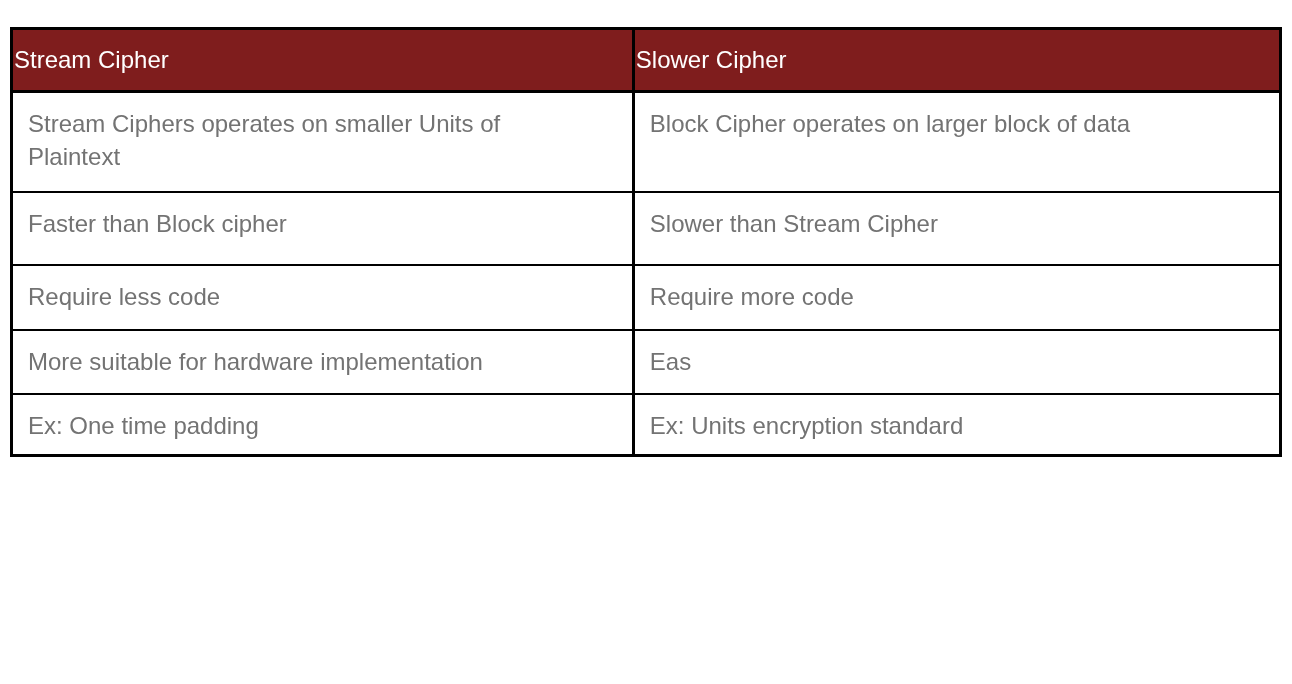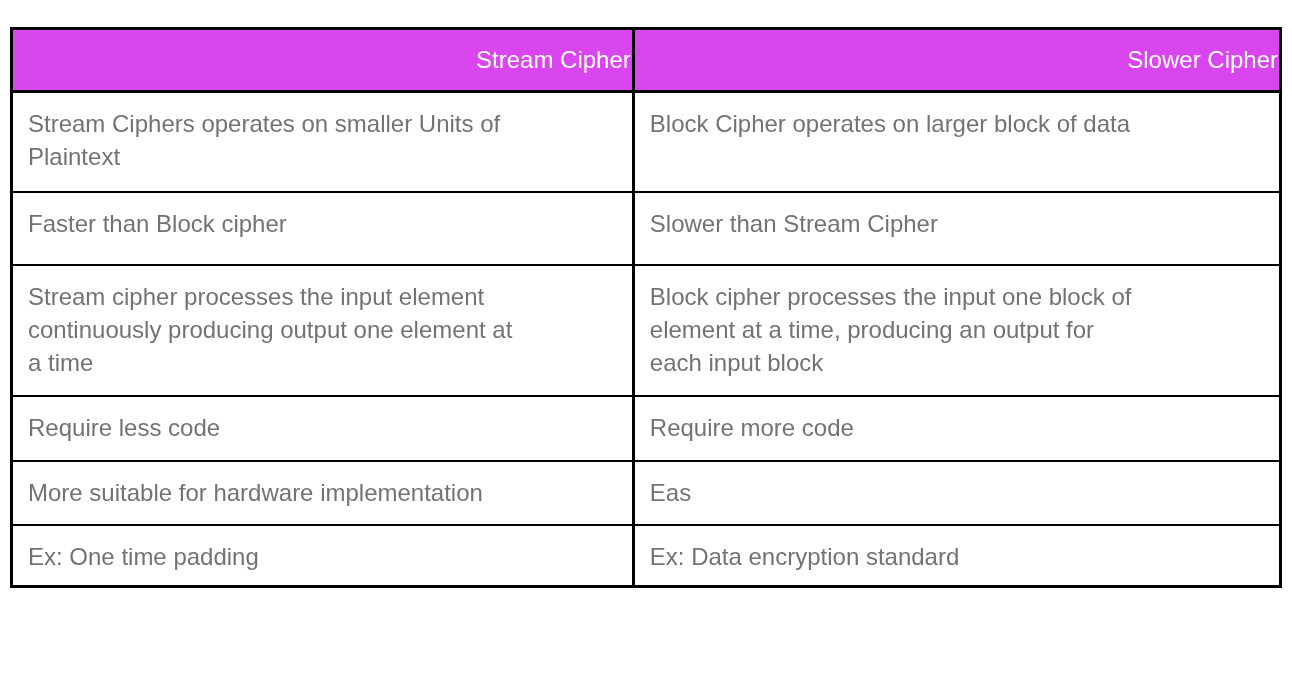--- a/index.html
+++ b/index.html
@@ -18,25 +18,25 @@
   }
   table.cmp-table {
     width: 100%;
     border-collapse: collapse;
     table-layout: fixed;
     border: 3px solid #000000;
   }
   table.cmp-table col.c-left  { width: 49%; }
   table.cmp-table col.c-right { width: 51%; }
   table.cmp-table th {
-    background: #d946ef;
+    background: #7f1d1d;
     color: #ffffff;
     font-size: 24px;
     font-weight: 400;
-    text-align: right;
+    text-align: left;
     vertical-align: middle;
     height: 58px;
     border: 3px solid #000000;
     border-bottom-width: 3px;
   }
   table.cmp-table td {
     border: 2px solid #000000;
     border-left-width: 3px;
     border-right-width: 3px;
     vertical-align: top;
@@ -73,35 +73,27 @@
     <tbody>
       <tr class="r0">
         <td>Stream Ciphers operates on smaller Units of
 Plaintext</td>
         <td>Block Cipher operates on larger block of data</td>
       </tr>
       <tr class="r1">
         <td>Faster than Block cipher</td>
         <td>Slower than Stream Cipher</td>
       </tr>
-      <tr class="r2">
-        <td>Stream cipher processes the input element
-continuously producing output one element at
-a time</td>
-        <td>Block cipher processes the input one block of
-element at a time, producing an output for
-each input block</td>
-      </tr>
       <tr class="r3">
         <td>Require less code</td>
         <td>Require more code</td>
       </tr>
       <tr class="r4">
         <td>More suitable for hardware implementation</td>
         <td>Eas</td>
       </tr>
       <tr class="r5">
         <td>Ex: One time padding</td>
-        <td>Ex: Data encryption standard</td>
+        <td>Ex: Units encryption standard</td>
       </tr>
     </tbody>
   </table>
 </div>
 
 </body></html>

